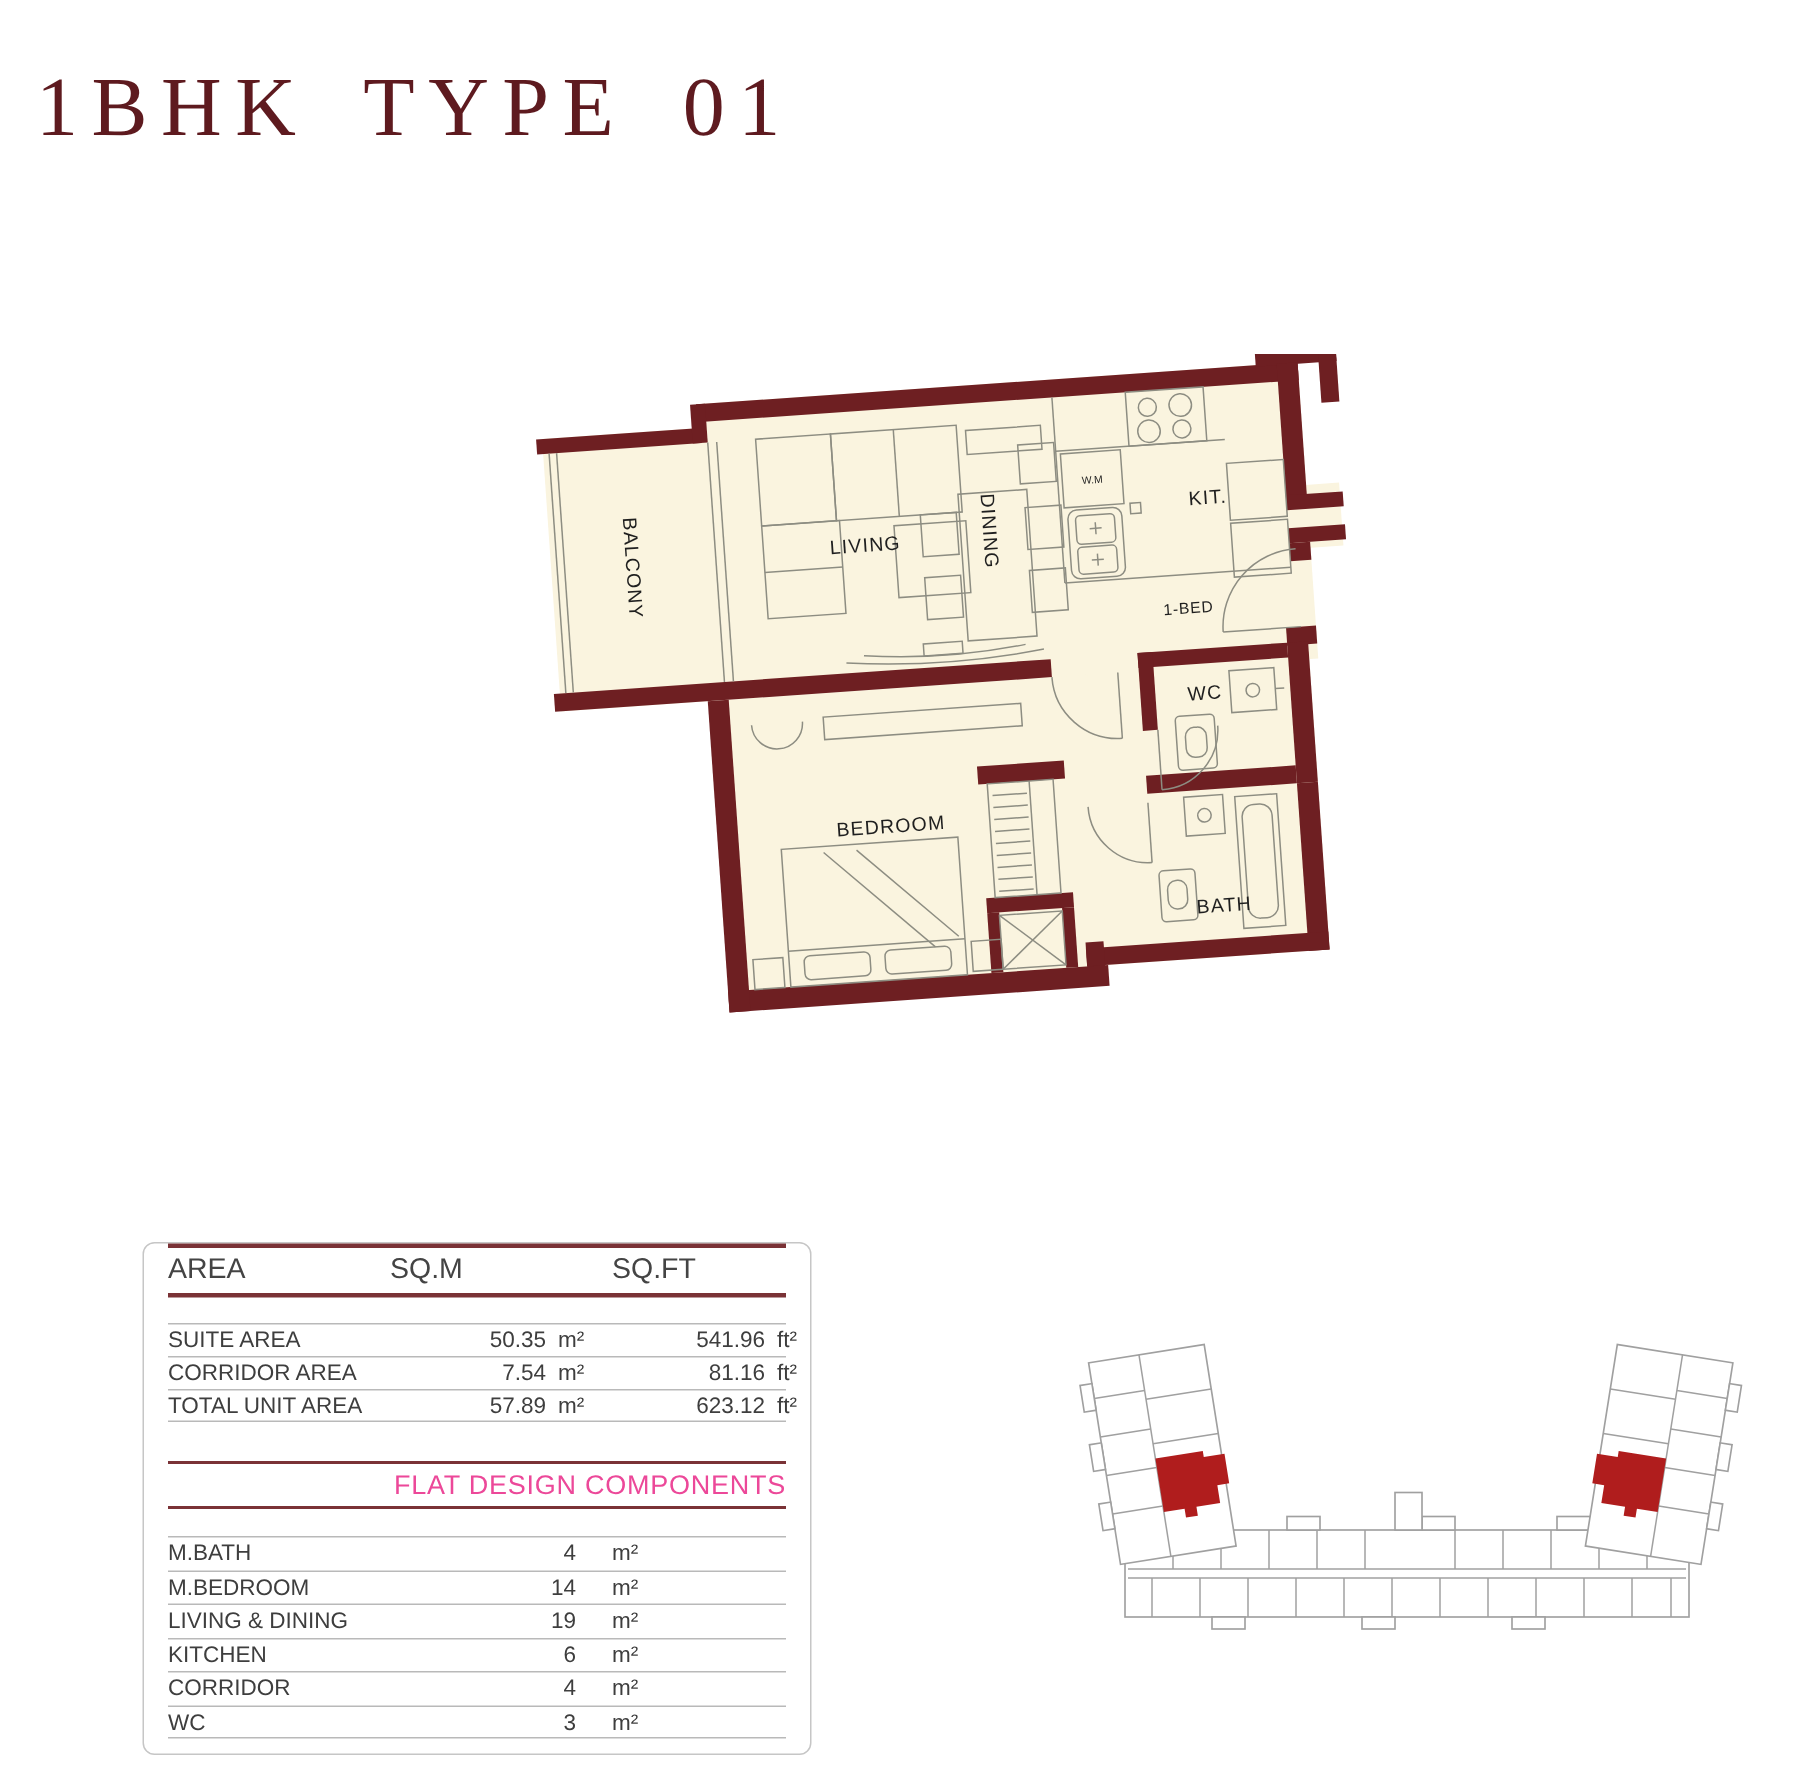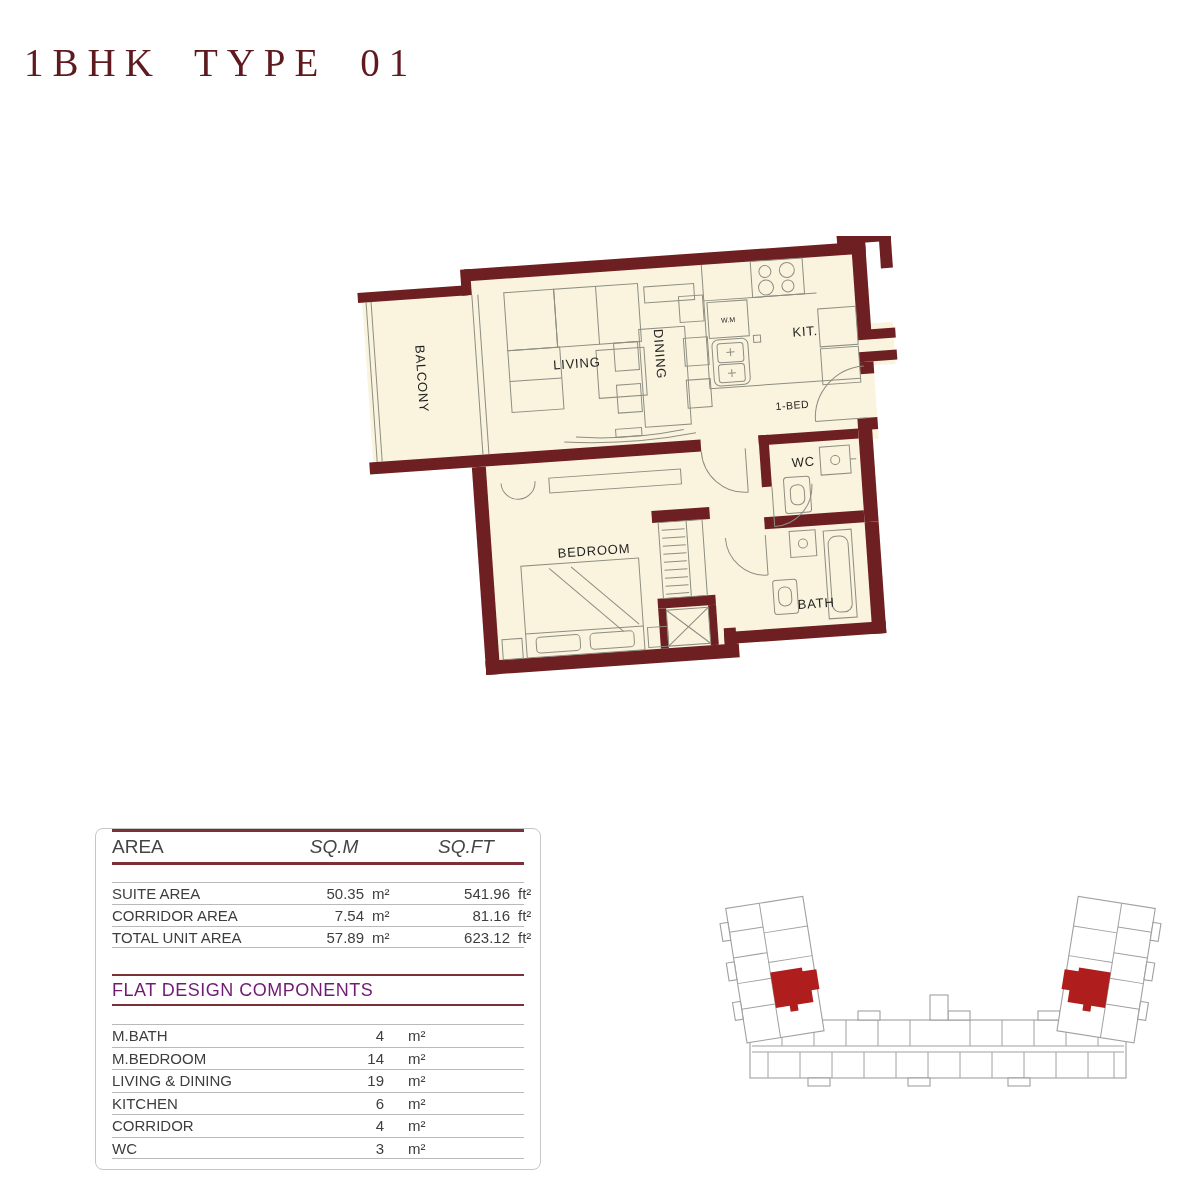--- a/index.html
+++ b/index.html
@@ -3,53 +3,53 @@
 <meta charset="utf-8">
 <style>
   * { margin:0; padding:0; box-sizing:border-box; }
   html,body { background:#ffffff; }
   body { font-family:"Liberation Sans", sans-serif; }
   .canvas { position:relative; width:1200px; height:1184px; background:#fff; overflow:hidden; }
 
   .title {
     position:absolute; left:24px; top:40px;
     font-family:"Liberation Serif", serif;
-    font-size:39px; font-weight:500; color:#5e1a1f;
+    font-size:56px; font-weight:500; color:#5e1a1f;
     letter-spacing:9px; word-spacing:14px; white-space:nowrap;
   }
 
   .plan-svg { position:absolute; left:352px; top:236px; width:560px; height:480px; }
   .key-svg  { position:absolute; left:708px; top:892px; width:468px; height:216px; }
 
   
   .card {
     position:absolute; left:95px; top:828px; width:446px; height:342px;
     background:#fff; border:1.5px solid #c6c6c6; border-radius:8px;
     padding:0 16px 0 16px; color:#3e3e3e;
   }
   .a-header {
     display:grid; grid-template-columns:148px 148px 1fr; align-items:center;
     border-top:3px solid #7a3236; border-bottom:3px solid #7a3236;
     height:36px; font-size:19px; color:#444;
   }
-  .a-header .h2, .a-header .h3 { text-align:center;font-style:italic; }
+  .a-header .h2, .a-header .h3 { text-align:left; }
   .a-rows { margin-top:17px; }
   .a-row {
     display:grid; grid-template-columns:148px 104px 44px 102px 1fr;
     height:22px; line-height:21px; font-size:15px;
     border-top:1px solid #b9b9b9;
   }
   .a-row:last-child { border-bottom:1px solid #b9b9b9; }
   .num { text-align:right; }
   .unit { text-align:left; padding-left:8px; }
 
   .c-title-wrap {
     margin-top:26px; border-top:2.5px solid #7a3236; border-bottom:2.5px solid #7a3236;
-    height:32px; display:flex; align-items:center; justify-content:flex-start;
-    font-size:18px; color:#701a75; letter-spacing:0.5px;
+    height:32px; display:flex; align-items:center; justify-content:flex-end;
+    font-size:18px; color:#ec4899; letter-spacing:0.5px;
   }
   .c-rows { margin-top:18px; }
   .c-row {
     display:grid; grid-template-columns:160px 96px 1fr;
     height:22.5px; line-height:21.5px; font-size:15px;
     border-top:1px solid #b9b9b9;
     gap:16px;
   }
   .c-row:last-child { border-bottom:1px solid #b9b9b9; }
 

